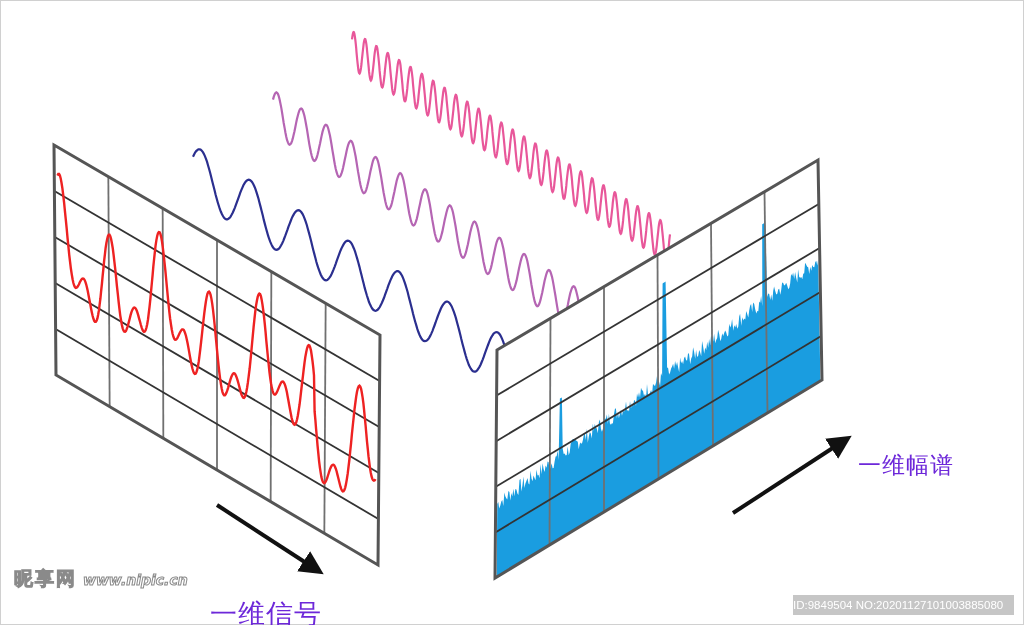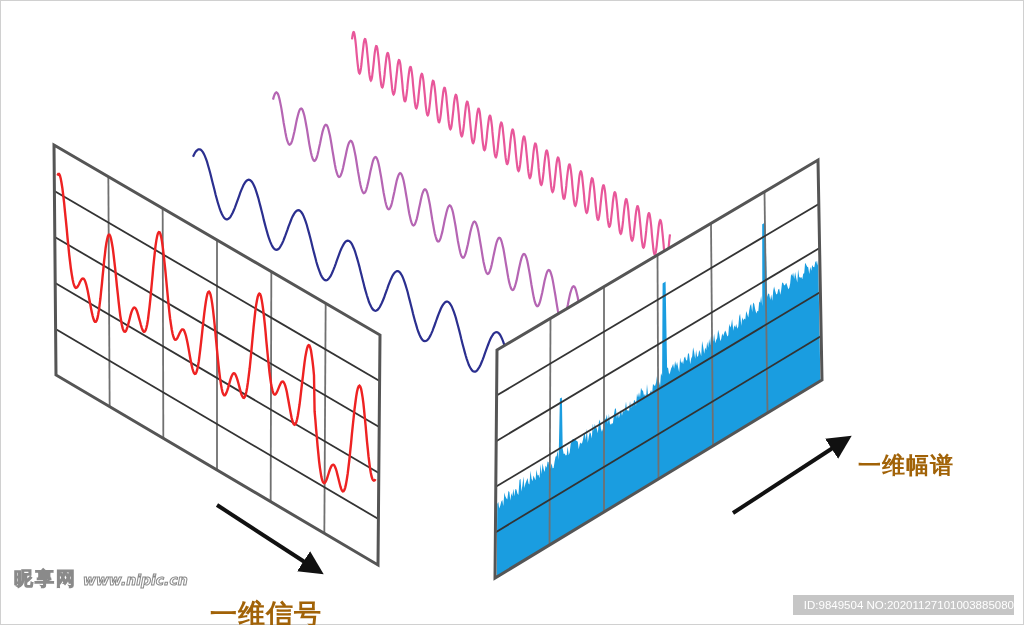--- a/index.html
+++ b/index.html
@@ -1,26 +1,26 @@
 <!DOCTYPE html>
 <html><head>
 <meta charset="utf-8">
 <style>
   html, body { margin: 0; padding: 0; background: #ffffff; }
   body { width: 1024px; height: 625px; position: relative; overflow: hidden; font-family: "DejaVu Sans", sans-serif; }
   .frame { position: absolute; left: 0; top: 0; width: 1022px; height: 623px; border: 1px solid #d0d0d0; }
   svg.scene { position: absolute; left: 0; top: 0; }
-  .label { position: absolute; font-family: "DejaVu Sans", sans-serif; font-weight: bold; color: #a16207; white-space: nowrap; }
+  .label { position: absolute; font-family: "DejaVu Sans", sans-serif; font-weight: normal; color: #6d28d9; white-space: nowrap; }
   .label-1d-signal { left: 210px; top: 596px; font-size: 27px; letter-spacing: 1px; }
   .label-1d-spectrum { left: 858px; top: 450px; font-size: 23px; letter-spacing: 1px; }
   .watermark { position: absolute; left: 14px; top: 566px; font-size: 19px; font-weight: bold; color: #ffffff;
     -webkit-text-stroke: 1px #8a8a8a; letter-spacing: 2px; font-family: "DejaVu Sans", sans-serif; }
   .watermark .url { font-size: 14px; font-style: italic; letter-spacing: 0; margin-left: 6px; }
   .id-bar { position: absolute; left: 793px; top: 595px; width: 221px; height: 20px; background: #c6c6c6; color: #ffffff;
-    font-size: 11.5px; line-height: 20px; text-align: right; font-family: "Liberation Sans", sans-serif; }
+    font-size: 11.5px; line-height: 20px; text-align: left; font-family: "Liberation Sans", sans-serif; }
 </style>
 </head>
 <body>
 
 <div class="frame"></div>
 
 <svg class="scene" width="1024" height="625" viewBox="0 0 1024 625">
   <defs>
     <marker id="arrowhead" markerWidth="6" markerHeight="6" refX="4" refY="3" orient="auto" markerUnits="strokeWidth">
       <path d="M0,0 L6,3 L0,6 Z" fill="#111111"></path>

